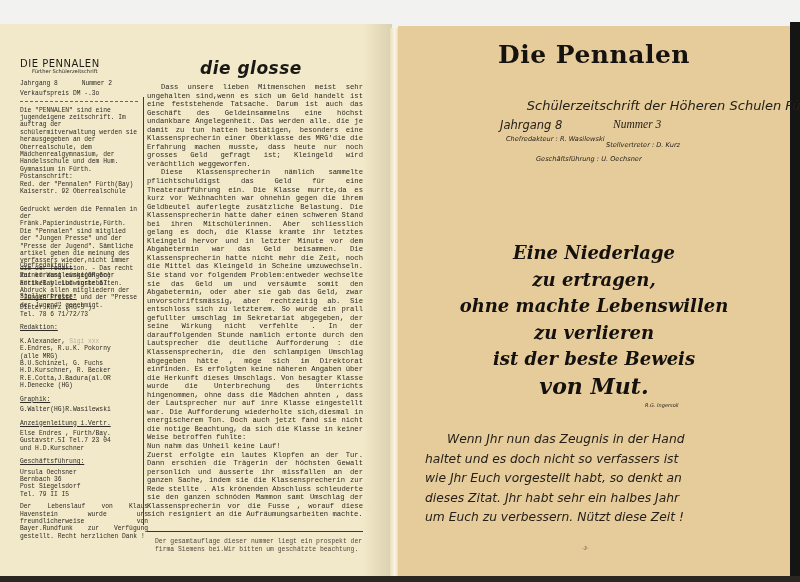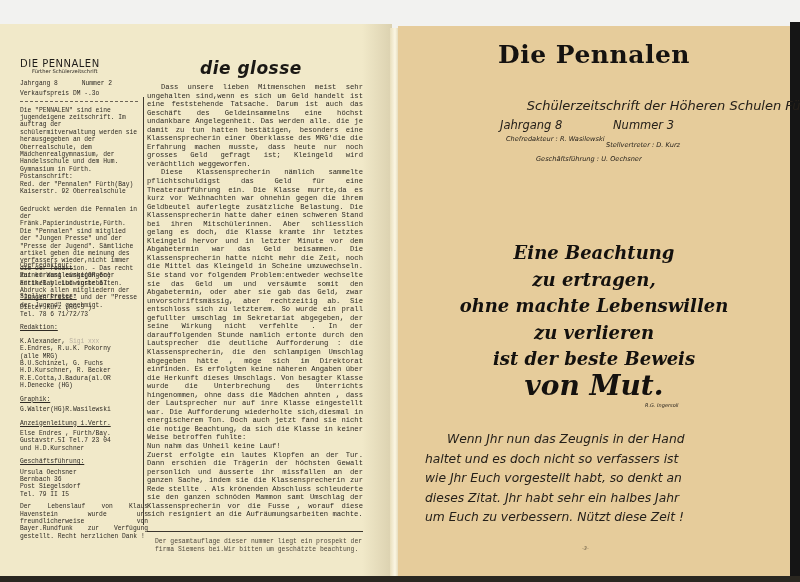--- a/index.html
+++ b/index.html
@@ -28,21 +28,21 @@
   .glosse-body p.noindent{text-indent:0;}
   .glosse-rule{position:absolute;left:147px;top:531px;width:216px;border-top:1.5px solid #3a352d;}
   .notice{position:absolute;left:155px;top:538px;width:212px;font-size:6.4px;line-height:7.6px;color:#4e483e;}
 
   .rp-title{position:absolute;left:0;width:392px;top:40px;text-align:center;font-family:"DejaVu Serif",serif;font-size:25px;font-weight:bold;color:#151210;letter-spacing:0.5px;}
   .hand{font-family:"DejaVu Sans",sans-serif;font-style:italic;color:#25201a;}
   .rp-sub{position:absolute;left:0;width:428px;top:98px;text-align:right;font-size:13px;}
   .rp-issue{position:absolute;top:118px;font-size:11.5px;}
   .rp-staff{position:absolute;font-size:6.6px;}
   .quote{position:absolute;left:0;width:392px;top:240px;text-align:center;font-family:"DejaVu Serif",serif;font-style:italic;font-weight:bold;color:#14110e;font-size:18px;line-height:26.5px;}
-  .quote .big{font-size:28px;}
+  .quote .big{font-size:22px;}
   .author{position:absolute;left:645px;top:402px;font-size:5px;}
   .para{position:absolute;left:425px;top:430px;width:320px;font-size:12.3px;line-height:19.6px;}
   .para div{white-space:nowrap;}
   .pagenum{position:absolute;left:582px;top:545px;font-size:5px;color:#5a4e3a;}
 </style>
 </head>
 <body>
 
 <div class="page-left">
     <div class="shade"></div>
@@ -105,27 +105,27 @@
   <p>Diese Klassensprecherin nämlich  sammelte pflichtschuldigst das Geld für eine Theateraufführung ein. Die Klasse murrte,da es kurz vor Weihnachten war ohnehin gegen die ihrem Geldbeutel auferlegte zusätzliche Belastung. Die Klassensprecherin hatte  daher  einen schweren Stand bei ihren  Mitschülerinnen. Aber schliesslich gelang es doch, die Klasse kramte ihr letztes Kleingeld  hervor  und in letzter Minute vor dem Abgabetermin war das Geld beisammen.  Die Klassensprecherin hatte nicht mehr die Zeit,  noch die Mittel das Kleingeld in Scheine umzuwechseln. Sie stand vor folgendem Problem:entweder wechselte sie das Geld um und versäumte somit den Abgabetermin, oder aber sie gab das Geld, zwar unvorschriftsmässig, aber rechtzeitig ab. Sie entschloss sich zu letzterem.  So  wurde ein prall gefullter umschlag im Sekretariat abgegeben,  der seine Wirkung nicht verfehlte . In der darauffolgenden Stunde namlich ertonte durch den Lautsprecher die deutliche Aufforderung  :  die Klassensprecherin, die den schlampigen Umschlag abgegeben hätte , möge sich im Direktorat einfinden.  Es  erfolgten keine näheren Angaben über die Herkunft dieses Umschlags. Von besagter Klasse  wurde die Unterbrechung des Unterrichts  hingenommen, ohne dass die Mädchen ahnten , dass der Lautsprecher nur auf inre Klasse eingestellt war. Die Aufforderung wiederholte sich,diesmal in  energischerem  Ton. Doch auch  jetzt fand sie nicht die notige Beachtung, da sich die Klasse in keiner Weise betroffen fuhlte:</p>
   <p class="noindent">Nun nahm das Unheil keine Lauf!</p>
   <p class="noindent">Zuerst  erfolgte ein lautes Klopfen  an  der Tur. Dann erschien die Trägerin der höchsten Gewalt  personlich und äusserte ihr missfallen an der ganzen Sache, indem sie die Klassensprecherin zur Rede stellte . Als krönenden  Abschluss  schleuderte sie den  ganzen schnöden Mammon samt Umschlag  der  Klassensprecherin vor die Fusse , worauf diese sich resigniert an die Aufräumungsarbeiten machte.</p>
 </div>
 <div class="glosse-rule"></div>
 <div class="notice mono">Der gesamtauflage dieser nummer liegt ein prospekt der firma Siemens bei.Wir bitten um geschätzte beachtung.</div>
 
 <div class="rp-title" style="left:398px;">Die Pennalen</div>
 <div class="rp-sub hand" style="left:398px;">Schülerzeitschrift der Höheren Schulen Fürths</div>
 <div class="rp-issue hand" style="left:500px;">Jahrgang 8</div>
-<div class="rp-issue hand" style="left:613px;">Nummer 3</div>
+<div class="rp-issue hand" style="left:613px;font-family:Liberation Serif, serif;">Nummer 3</div>
 <div class="rp-staff hand" style="left:482px;top:135px;margin-left:24px;">Chefredakteur : R. Wasilewski</div>
 <div class="rp-staff hand" style="left:606px;top:141px;">Stellvertreter : D. Kurz</div>
 <div class="rp-staff hand" style="left:536px;top:155px;">Geschäftsführung : U. Oechsner</div>
 
 <div class="quote" style="left:398px;">
-  <div>Eine Beachtung</div>
+  <div>Eine Niederlage</div>
   <div>zu ertragen,</div>
   <div>ohne machte Lebenswillen</div>
   <div>zu verlieren</div>
   <div>ist der beste Beweis</div>
   <div class="big">von Mut.</div>
 </div>
 <div class="author hand">R.G. Ingersoll</div>
 
 <div class="para hand">
   <div style="padding-left:22px;">Wenn Jhr nun das Zeugnis in der Hand</div>

